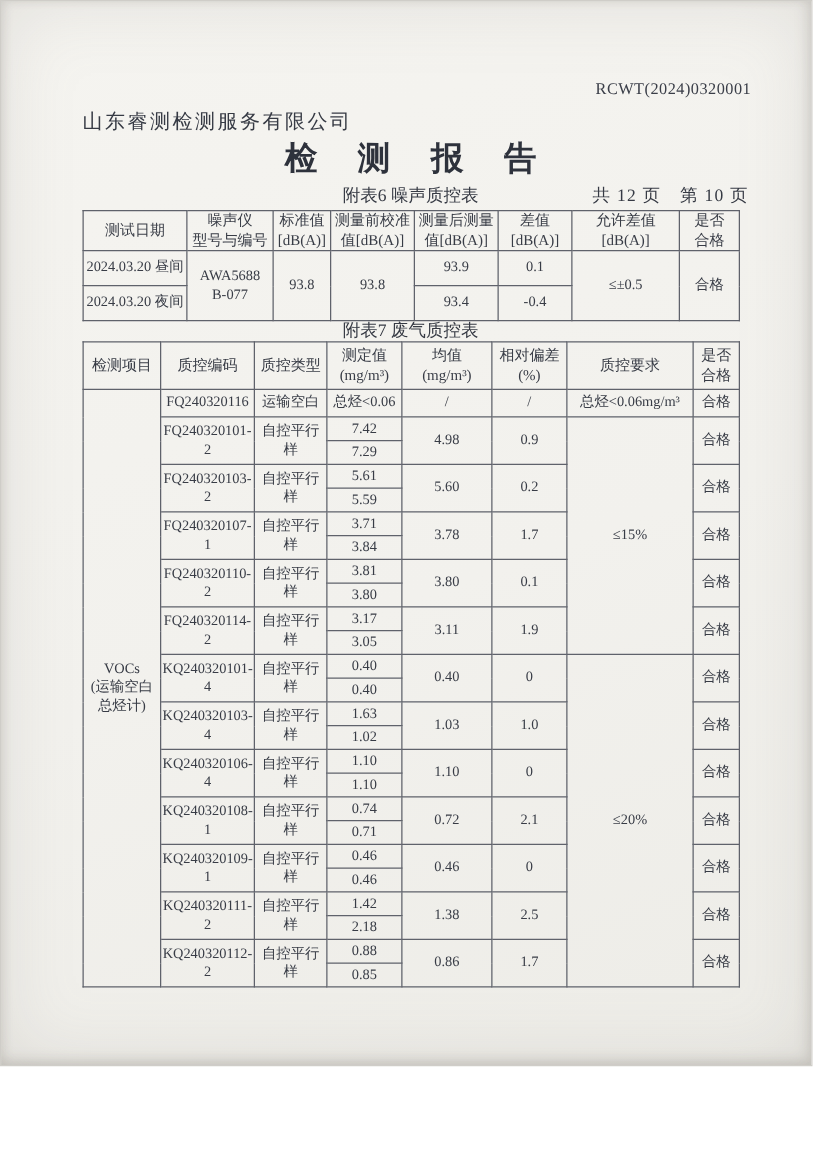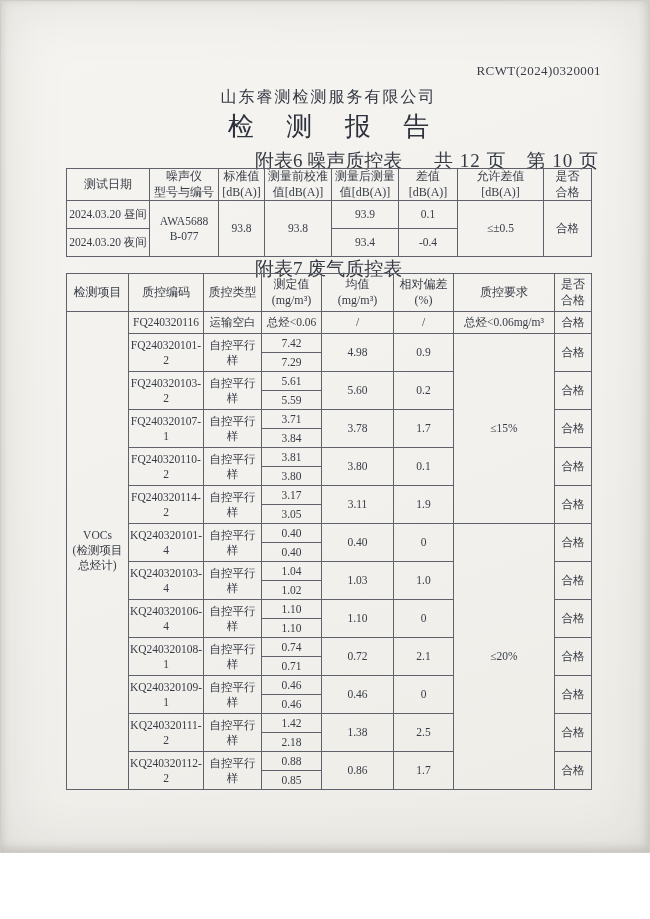--- a/index.html
+++ b/index.html
@@ -16,29 +16,29 @@
                 inset -3px -4px 10px rgba(120,115,105,0.22),
                 inset 3px 0 8px rgba(130,126,116,0.12);
     color:#383c46;
   }
   .report-no {
     position:absolute; top:62px; right:48px;
     font-size:13px; letter-spacing:0.4px; color:#3a3e48;
   }
   .content { position:absolute; left:65px; top:0; width:525px; }
   .company {
-    position:absolute; top:86px; width:100%; text-align:center;
+    position:absolute; top:86px; width:100%; text-align:left;
     font-size:16px; letter-spacing:2px; color:#363a44;
   }
   .title {
     position:absolute; top:108px; width:100%; text-align:center;
-    font-size:26px; font-weight:normal; letter-spacing:13px; text-indent:13px;
+    font-size:26px; font-weight:bold; letter-spacing:13px; text-indent:13px;
     color:#2e323c;
   }
-  .caption-row { position:absolute; width:100%; font-size:19px; color:#363a44; }
+  .caption-row { position:absolute; width:100%; font-size:14px; color:#363a44; }
   .caption-row .cap { display:block; text-align:center; }
   .caption-row .pageinfo { position:absolute; right:-8px; top:0; letter-spacing:1px; }
   .caption1 { top:147px; }
   .caption2 { top:255px; }
   table {
     position:absolute; left:0; border-collapse:collapse; table-layout:fixed;
     width:525px; background:transparent;
   }
   .t-noise { top:167px; }
   .t-gas   { top:272px; }
@@ -143,21 +143,21 @@
 (mg/m³)</th>
         <th>相对偏差
 (%)</th>
         <th>质控要求</th>
         <th>是否
 合格</th>
       </tr>
 
       <tr class="single">
         <td rowspan="25">VOCs
-(检测项目
+(运输空白
 总烃计)</td>
         <td>FQ240320116</td>
         <td>运输空白</td>
         <td>总烃&lt;0.06</td>
         <td>/</td>
         <td>/</td>
         <td>总烃&lt;0.06mg/m³</td>
         <td>合格</td>
       </tr>
 
@@ -231,21 +231,21 @@
         <td rowspan="14">≤20%</td>
         <td rowspan="2">合格</td>
       </tr>
       <tr class="sub">
         <td>0.40</td>
       </tr>
 
       <tr class="sub">
         <td rowspan="2">KQ240320103-4</td>
         <td rowspan="2">自控平行样</td>
-        <td>1.04</td>
+        <td>1.63</td>
         <td rowspan="2">1.03</td>
         <td rowspan="2">1.0</td>
         <td rowspan="2">合格</td>
       </tr>
       <tr class="sub">
         <td>1.02</td>
       </tr>
 
       <tr class="sub">
         <td rowspan="2">KQ240320106-4</td>

